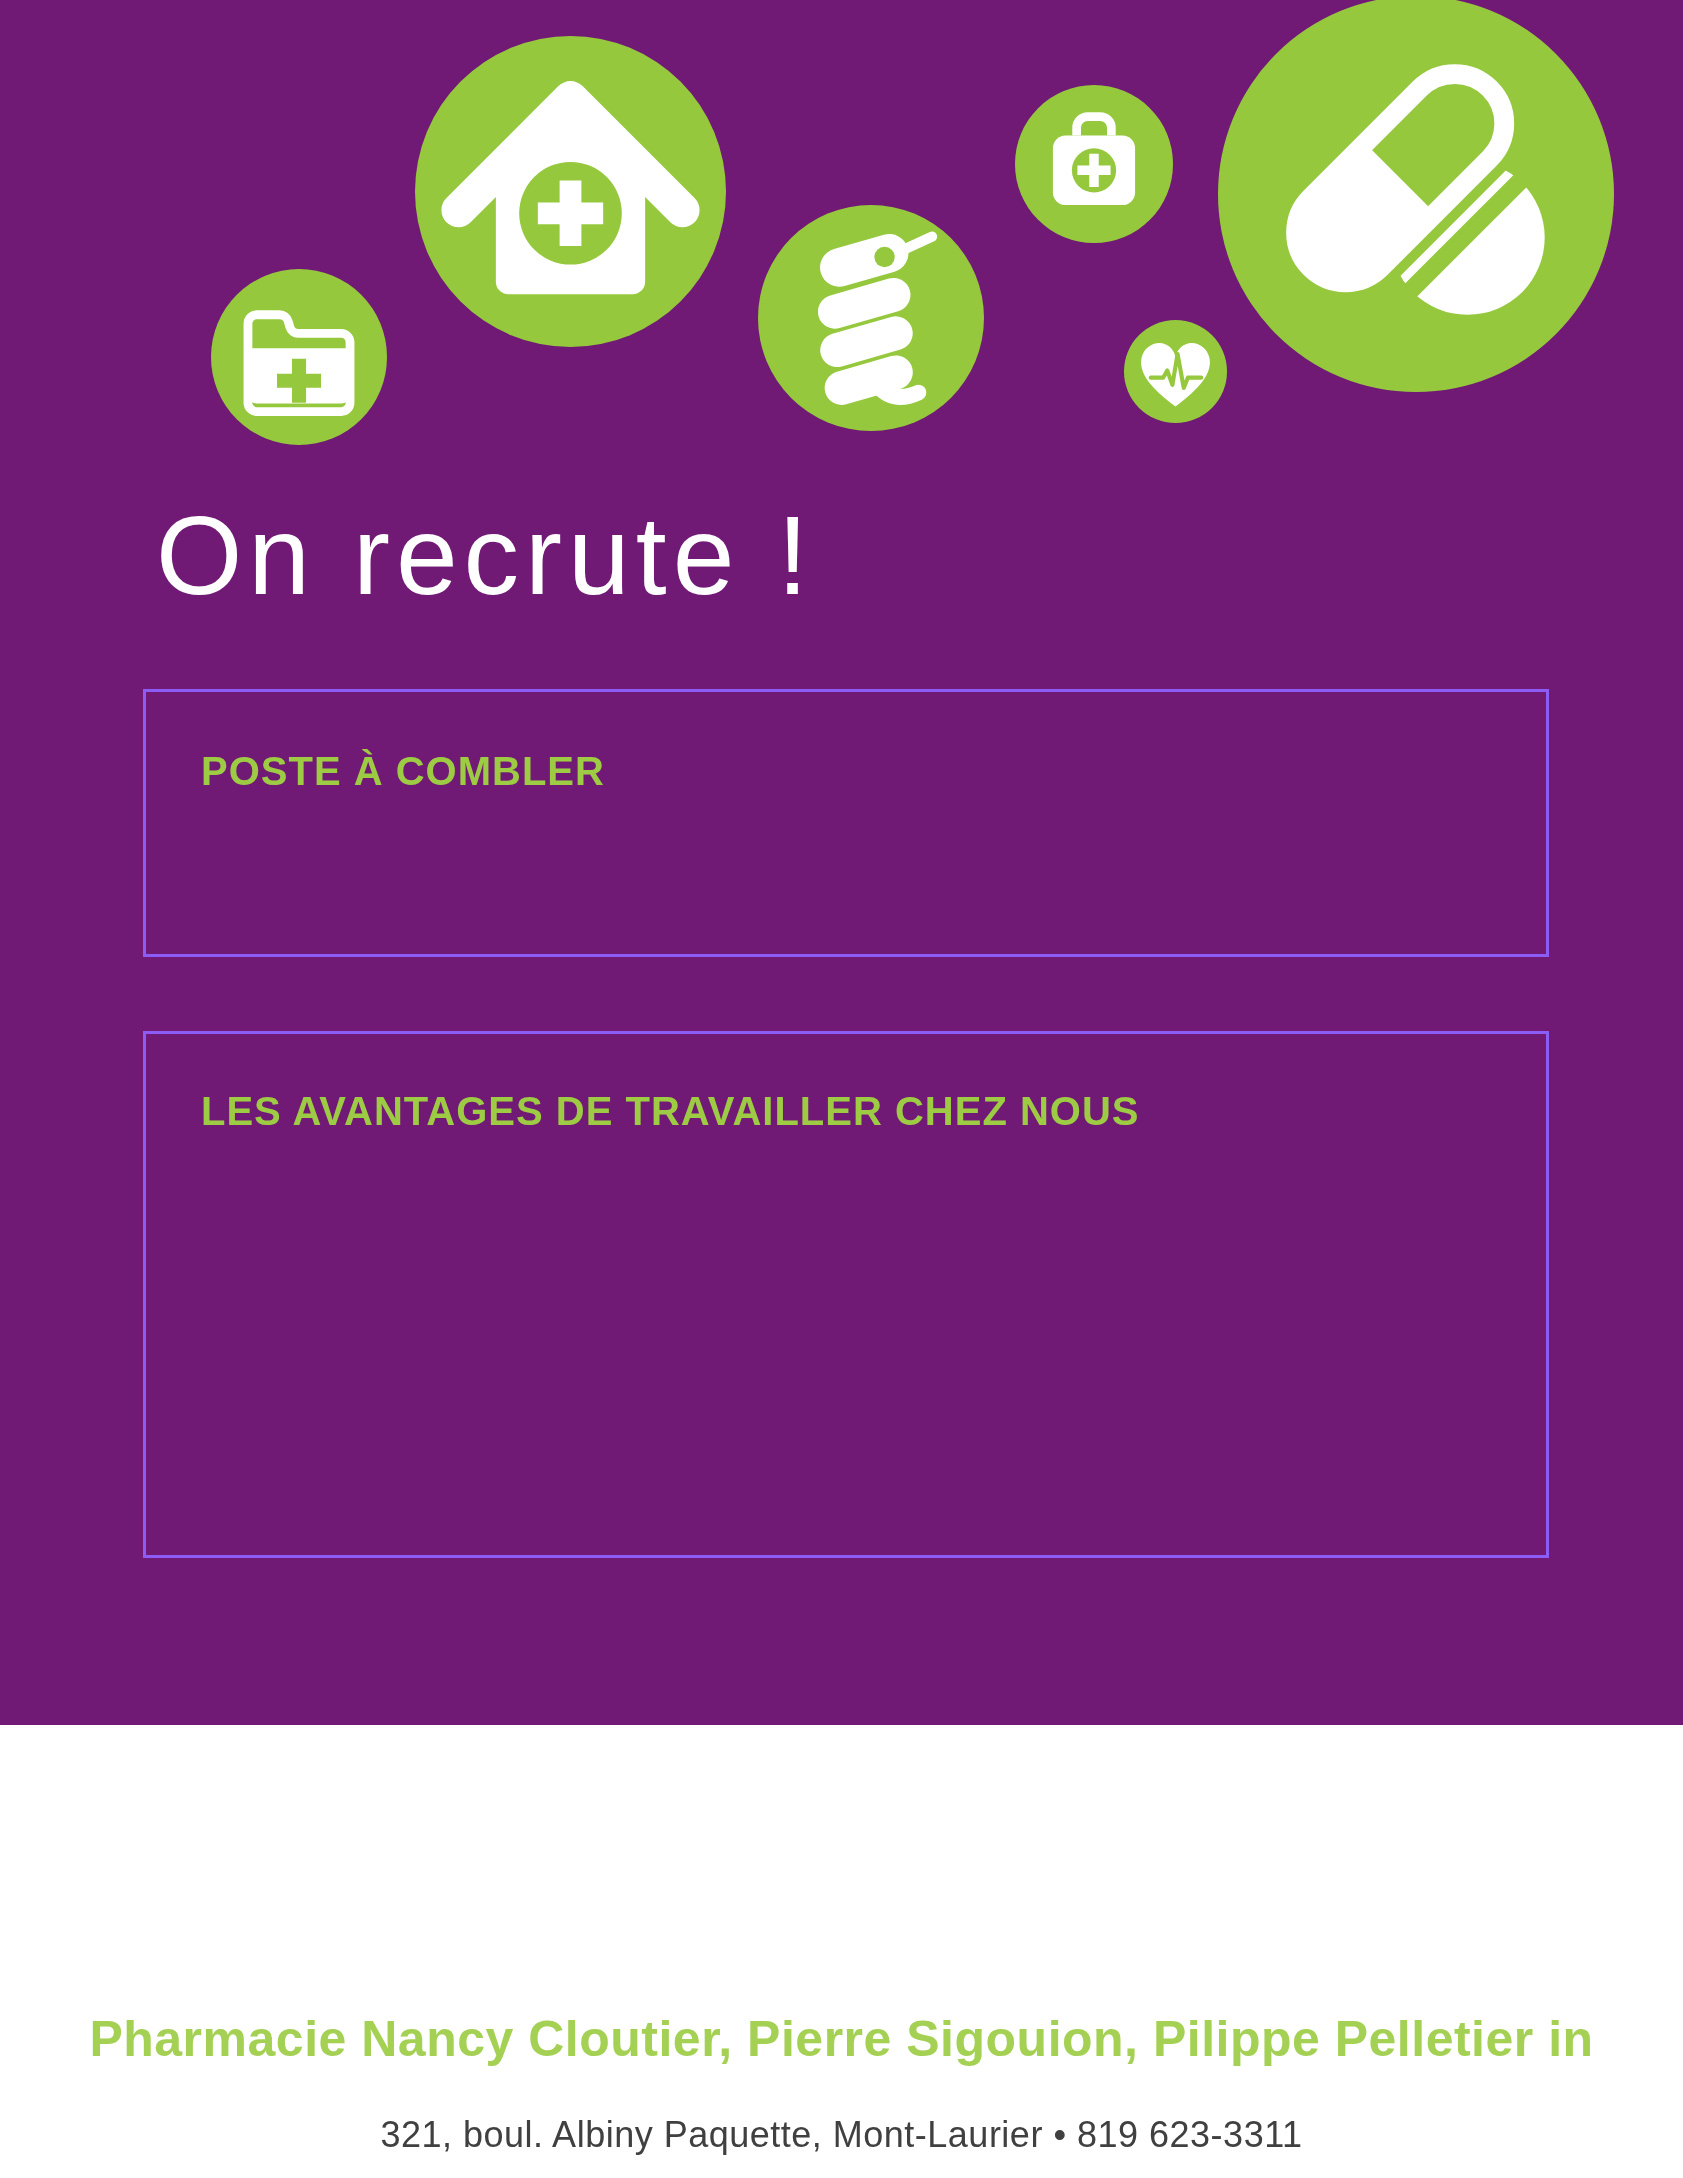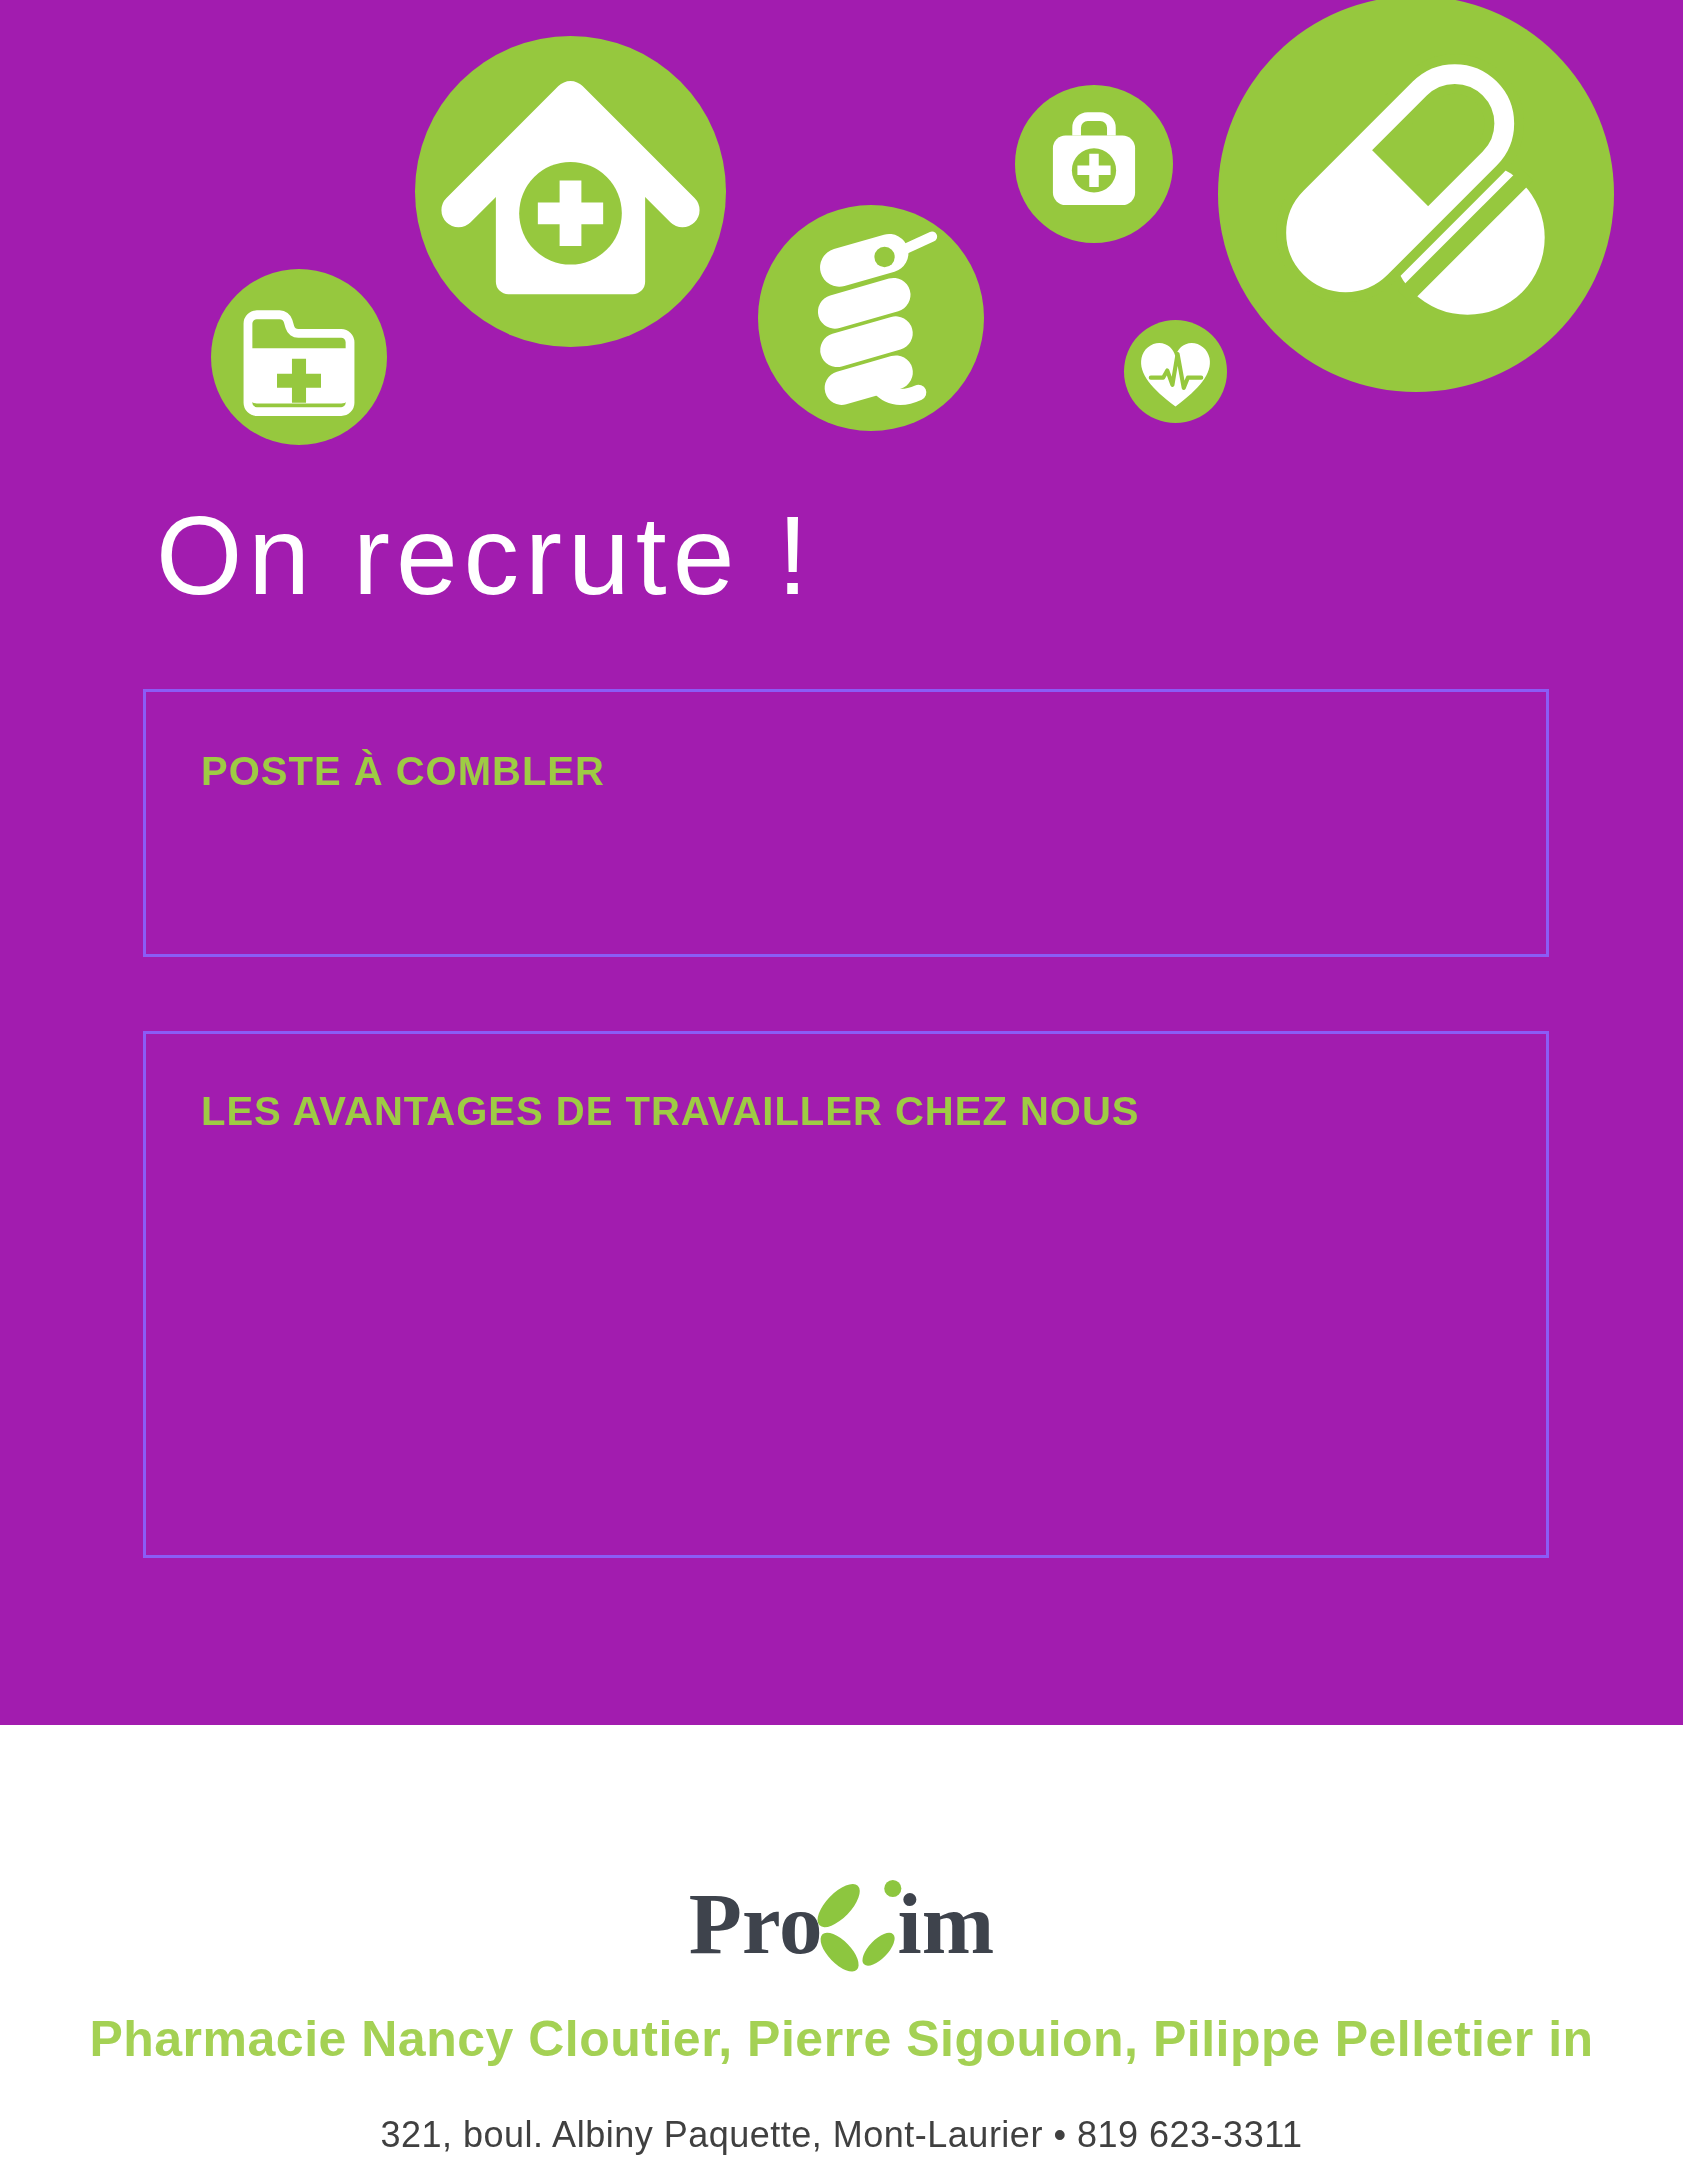--- a/index.html
+++ b/index.html
@@ -1,18 +1,18 @@
 <!DOCTYPE html>
 <html><head>
 <meta charset="utf-8">
 <style>
   html,body{margin:0;padding:0;}
   body{width:1683px;height:2178px;font-family:"Liberation Sans","DejaVu Sans",sans-serif;}
   .poster{position:relative;width:1683px;height:2178px;background:#ffffff;overflow:hidden;}
-  .dark{position:absolute;left:0;top:0;width:1683px;height:1725px;background:#a21caf;overflow:hidden;}
+  .dark{position:absolute;left:0;top:0;width:1683px;height:1725px;background:#701a75;overflow:hidden;}
 
   
   .circle{position:absolute;border-radius:50%;background:#96c83e;}
   .circle svg{position:absolute;left:0;top:0;width:100%;height:100%;}
   .c-folder{left:211px;top:269px;width:176px;height:176px;}
   .c-house{left:415px;top:36px;width:311px;height:311px;}
   .c-asclepius{left:758px;top:205px;width:226px;height:226px;}
   .c-kit{left:1015px;top:85px;width:158px;height:158px;}
   .c-heart{left:1124px;top:320px;width:103px;height:103px;}
   .c-pill{left:1218px;top:-4px;width:396px;height:396px;}
@@ -110,28 +110,18 @@
     </div>
 
     <div class="box box2">
       <div class="box-title">LES AVANTAGES DE TRAVAILLER CHEZ NOUS</div>
     </div>
 
   </div>
 
   <div class="footer">
 
-    <div class="logo-row">
-      <span class="logo-text">Pro</span>
-      <svg class="logo-x" viewBox="0 0 100 110">
-        <ellipse cx="27" cy="34" rx="29" ry="13" transform="rotate(-46 27 34)" fill="#8dc63f"></ellipse>
-        <ellipse cx="28" cy="83" rx="26" ry="12" transform="rotate(46 28 83)" fill="#8dc63f"></ellipse>
-        <ellipse cx="69" cy="80" rx="22" ry="10" transform="rotate(-46 69 80)" fill="#8dc63f"></ellipse>
-        <circle cx="84" cy="16" r="9" fill="#8dc63f"></circle>
-      </svg>
-      <span class="logo-text">im</span>
-    </div>
 
     <div class="pharmacy-line">Pharmacie Nancy Cloutier, Pierre Sigouion, Pilippe Pelletier in</div>
     <div class="address-line">321, boul. Albiny Paquette, Mont-Laurier • 819 623-3311</div>
   </div>
 </div>
 
 
 </body></html>

